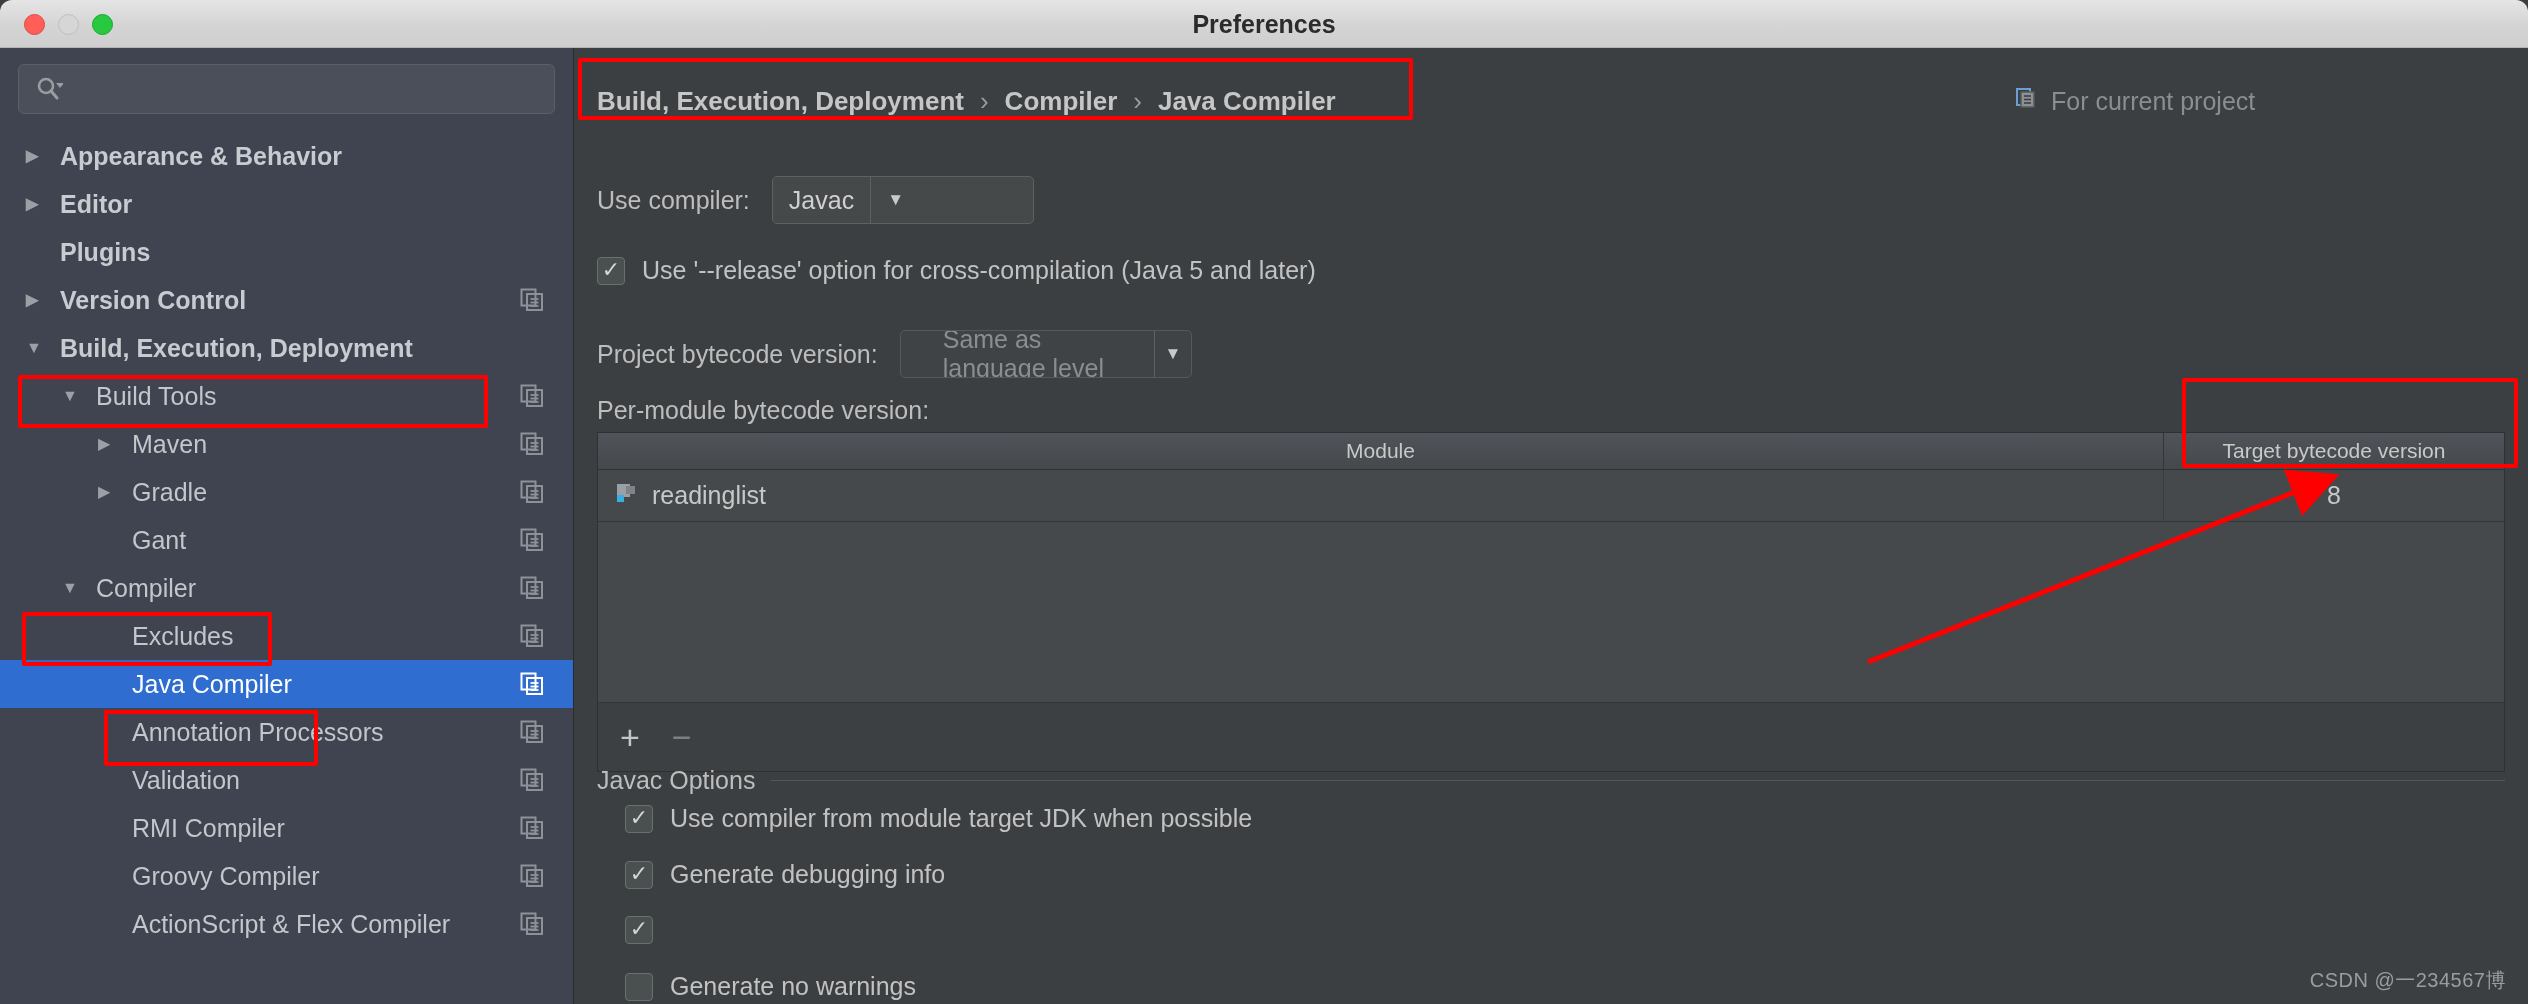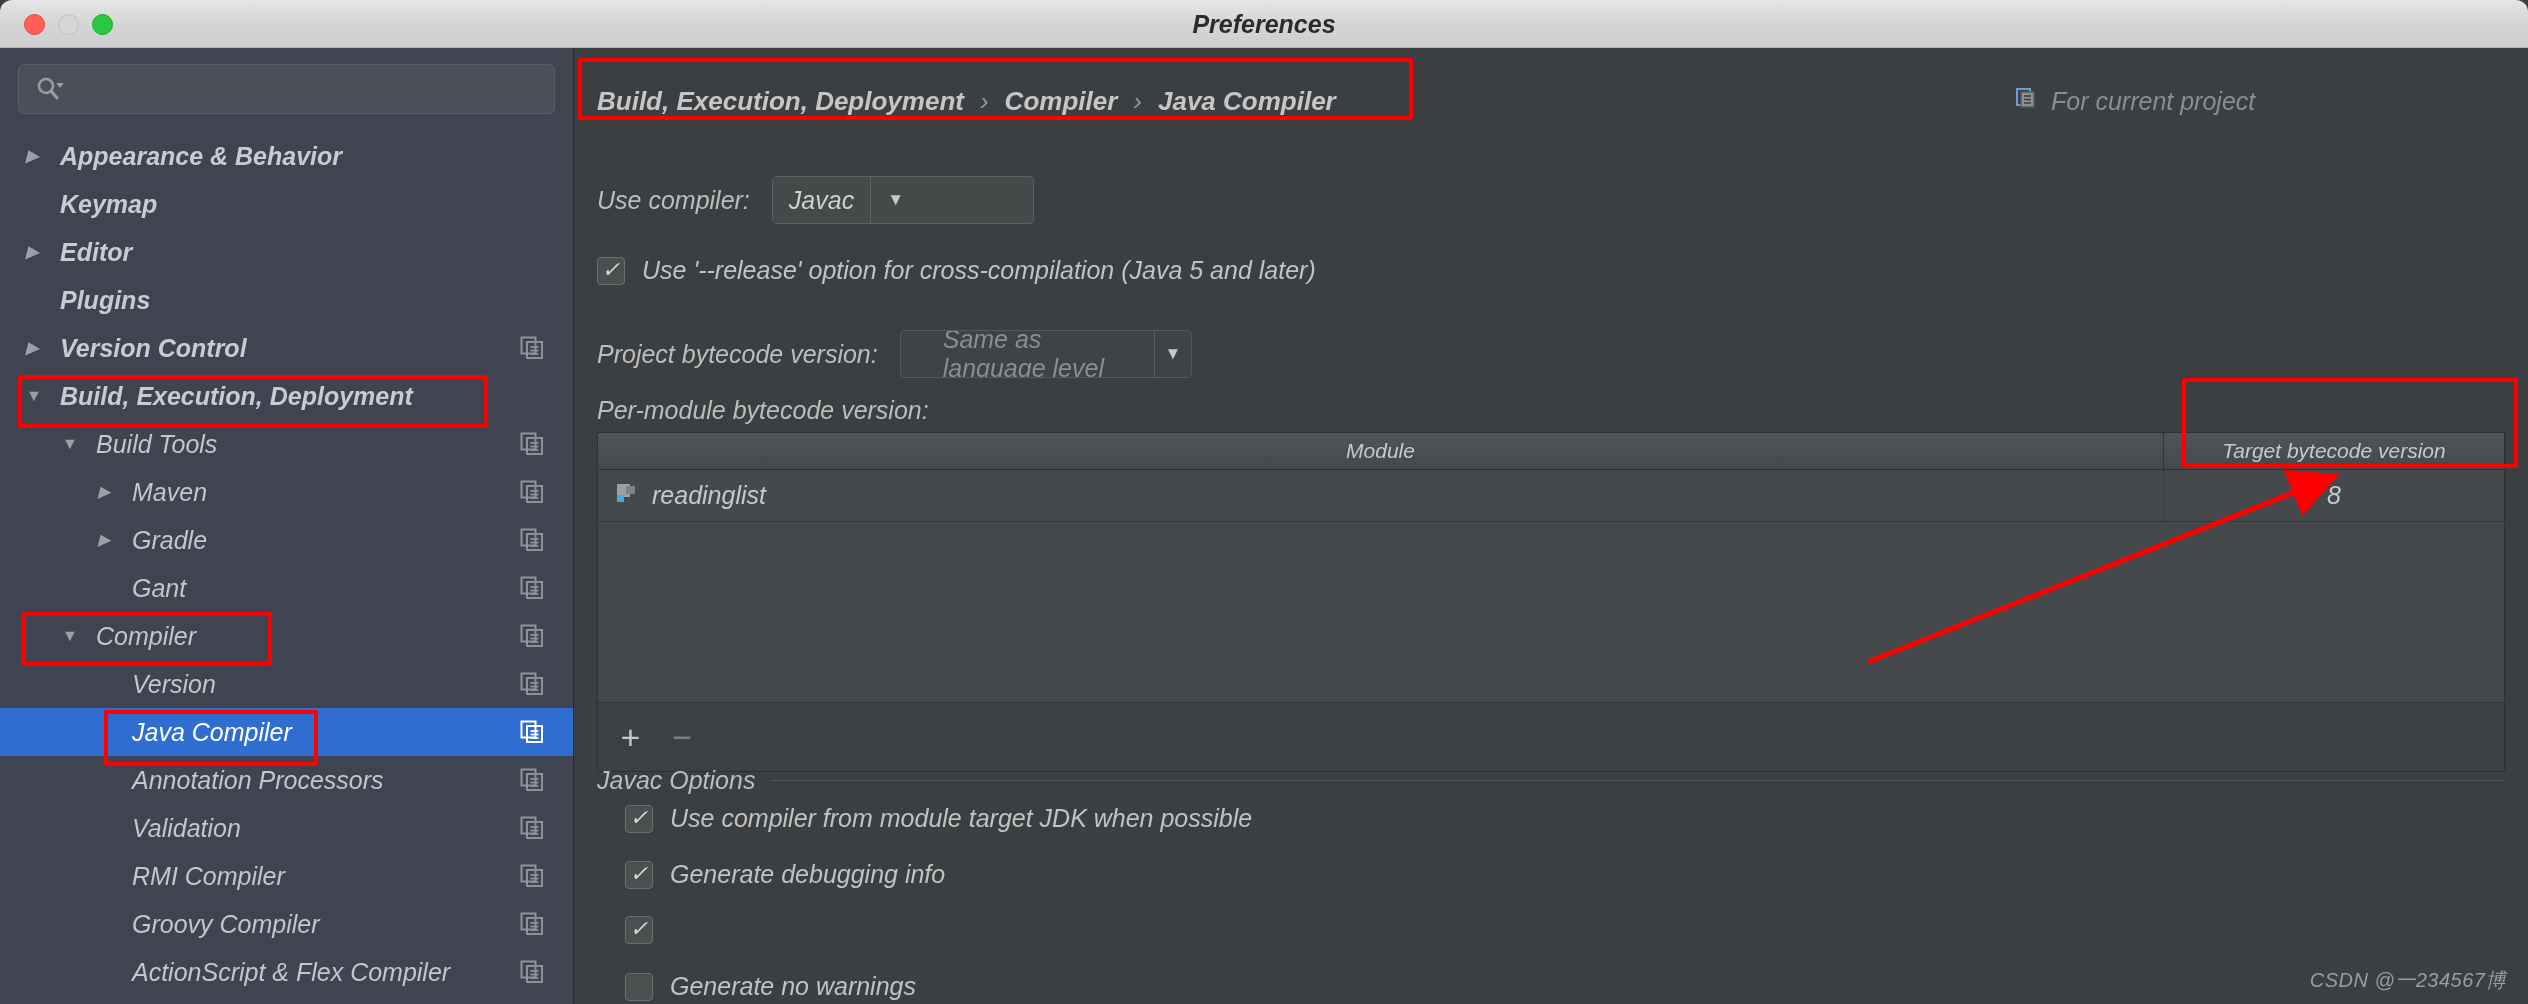--- a/index.html
+++ b/index.html
@@ -3,21 +3,21 @@
 <meta charset="utf-8">
 <style>
   * { margin:0; padding:0; box-sizing:border-box; }
   html,body { width:2528px; height:1004px; overflow:hidden; }
   body {
     font-family:"Liberation Sans", sans-serif;
     background:#3c3f41;
     color:#bbbbbb;
     -webkit-font-smoothing:antialiased;
   }
-  #app { position:relative; width:2528px; height:1004px;font-style:italic; }
+  #app { position:relative; width:2528px; height:1004px; }
 
   
   .titlebar{
     position:absolute; left:0; top:0; width:2528px; height:48px;
     background:linear-gradient(to bottom,#e5e5e5 0%,#d4d4d4 55%,#cfcfcf 100%);
     border-bottom:1px solid #b4b4b4;
     border-top-left-radius:12px; border-top-right-radius:12px;
   }
   .traffic{ position:absolute; left:24px; top:14px; display:flex; gap:13px; }
   .dot{ width:21px; height:21px; border-radius:50%; display:block; }
@@ -183,23 +183,20 @@
           </svg>
         </span>
       </div>
     </div>
     <div class="tree" id="tree">
         <div class="titem lvl1 bold">
           <span class="arrow">▶</span>
           <span class="tlabel">Appearance &amp; Behavior</span>
         </div>
         <div class="titem lvl1 bold">
-          <span class="tlabel">Keymap</span>
-        </div>
-        <div class="titem lvl1 bold">
           <span class="arrow">▶</span>
           <span class="tlabel">Editor</span>
         </div>
         <div class="titem lvl1 bold">
           <span class="tlabel">Plugins</span>
         </div>
         <div class="titem lvl1 bold">
           <span class="arrow">▶</span>
           <span class="tlabel">Version Control</span>
           <span class="copy-ico">
@@ -274,21 +271,21 @@
             <svg width="26" height="26" viewBox="0 0 26 26">
               <rect x="2.5" y="2.5" width="14" height="16" fill="none" stroke="#8d9297" stroke-width="2"></rect>
               <rect x="8" y="7" width="15" height="16" fill="none" stroke="#8d9297" stroke-width="2"></rect>
               <line x1="11.5" y1="12" x2="19.5" y2="12" stroke="#8d9297" stroke-width="1.8"></line>
               <line x1="11.5" y1="15.5" x2="19.5" y2="15.5" stroke="#8d9297" stroke-width="1.8"></line>
               <line x1="11.5" y1="19" x2="19.5" y2="19" stroke="#8d9297" stroke-width="1.8"></line>
             </svg>
           </span>
         </div>
         <div class="titem lvl3">
-          <span class="tlabel">Version</span>
+          <span class="tlabel">Excludes</span>
           <span class="copy-ico">
             <svg width="26" height="26" viewBox="0 0 26 26">
               <rect x="2.5" y="2.5" width="14" height="16" fill="none" stroke="#8d9297" stroke-width="2"></rect>
               <rect x="8" y="7" width="15" height="16" fill="none" stroke="#8d9297" stroke-width="2"></rect>
               <line x1="11.5" y1="12" x2="19.5" y2="12" stroke="#8d9297" stroke-width="1.8"></line>
               <line x1="11.5" y1="15.5" x2="19.5" y2="15.5" stroke="#8d9297" stroke-width="1.8"></line>
               <line x1="11.5" y1="19" x2="19.5" y2="19" stroke="#8d9297" stroke-width="1.8"></line>
             </svg>
           </span>
         </div>

